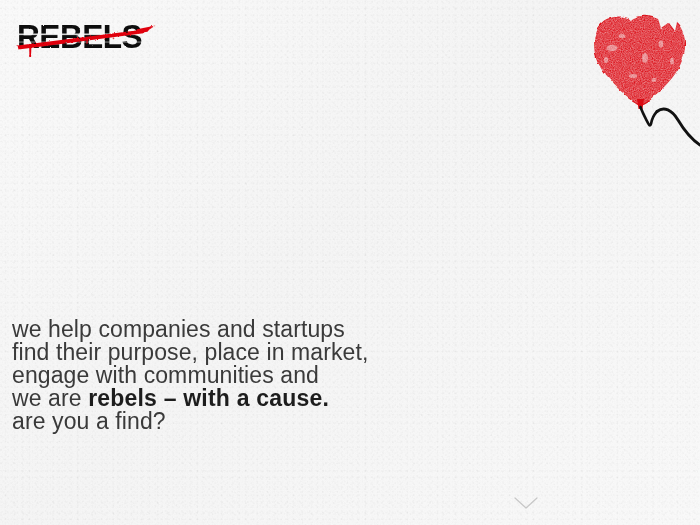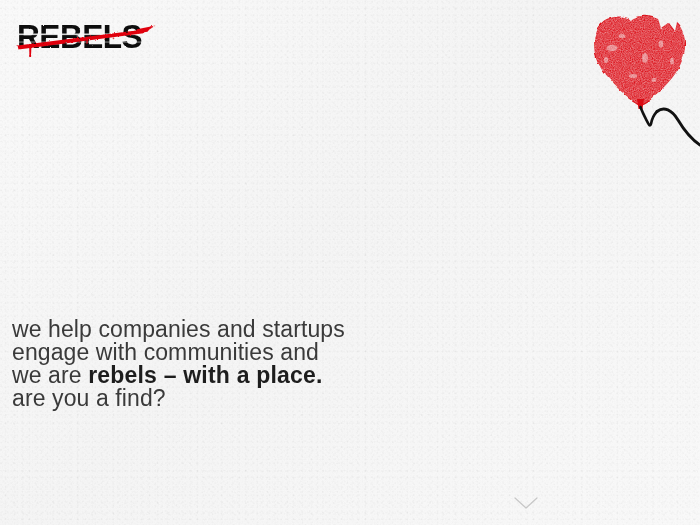--- a/index.html
+++ b/index.html
@@ -186,22 +186,23 @@
 
       <g fill="none" stroke="#111111" stroke-linecap="round" stroke-linejoin="round">
         <path d="M52.5 101 C55 108, 58 113, 60.5 118 C61.5 120, 62.5 120, 63 118 C63.8 113.5, 65.5 109, 69 105.5" stroke-width="2.6"></path>
         <path d="M69 105.5 C76 100, 84 104, 90 114 C96 124, 103 133, 112 139" stroke-width="2.9"></path>
       </g>
     </svg>
   </div>
 
   <div id="copy">
     <span class="line">we help companies and startups</span>
+    <span class="line">find their purpose, place in market,</span>
     <span class="line">engage with communities and</span>
-    <span class="line"><span>we are </span><span class="strong">rebels – with a place.</span></span>
+    <span class="line"><span>we are </span><span class="strong">rebels – with a cause.</span></span>
     <span class="line">are you a find?</span>
   </div>
 
   <div id="scroll-cue">
     <svg width="28" height="18" viewBox="0 0 28 18">
       <path d="M3 4 L14 14 L25 4" fill="none" stroke="#c9c9c9" stroke-width="1.25" stroke-linecap="round" stroke-linejoin="round"></path>
     </svg>
   </div>
 
   <svg id="grain" width="700" height="525">

